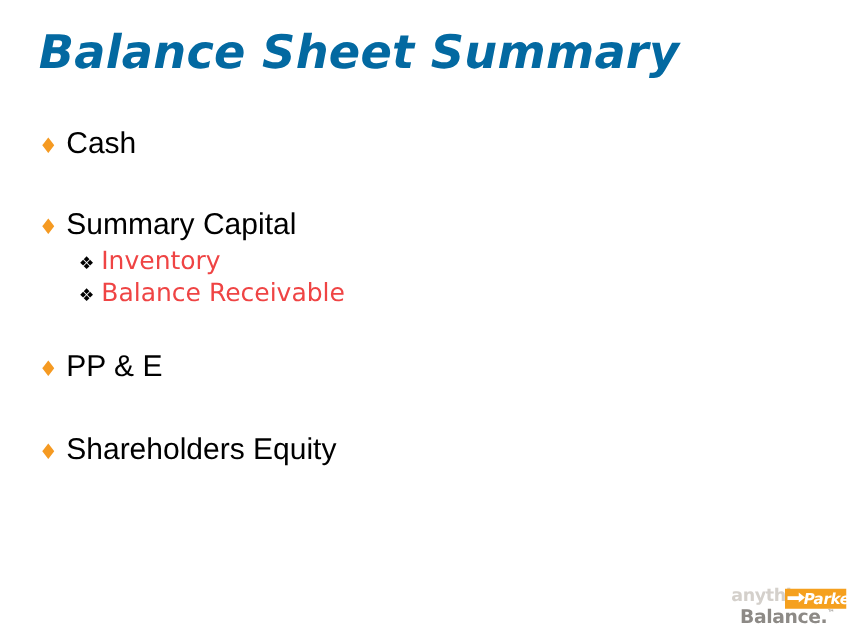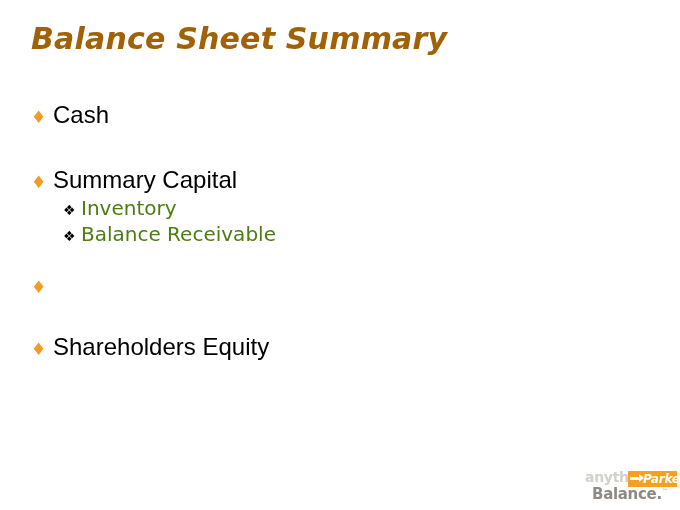--- a/index.html
+++ b/index.html
@@ -19,24 +19,24 @@
     background: #ffffff;
     overflow: hidden;
   }
 
   
   .slide-title {
     position: absolute;
     left: 31px;
     top: 22px;
     font-family: "DejaVu Sans", sans-serif;
-    font-size: 30px;
+    font-size: 37px;
     font-weight: bold;
     font-style: italic;
-    color: #a16207;
+    color: #0369a1;
     letter-spacing: 0.2px;
     white-space: nowrap;
     line-height: 1.1;
   }
 
   
   .body-list {
     position: absolute;
     left: 0;
     top: 100px;
@@ -76,21 +76,21 @@
   .level-2 .bullet-mark {
     color: #000000;
     font-size: 14px;
     line-height: 1;
     width: 18px;
     flex: 0 0 18px;
     display: inline-block;
   }
   .level-2 .bullet-text {
     font-size: 20px;
-    color: #4d7c0f;
+    color: #ef4444;
     line-height: 26px;
     font-family: "DejaVu Sans", sans-serif;
   }
 
   
   .spacer { display: block; }
 
   
   .logo {
     position: absolute;
@@ -190,20 +190,21 @@
         <span class="bullet-mark">❖</span>
         <span class="bullet-text">Inventory</span>
       </div>
       <div class="bullet-row level-2">
         <span class="bullet-mark">❖</span>
         <span class="bullet-text">Balance Receivable</span>
       </div>
       <div class="spacer" style="height: 32px;"></div>
       <div class="bullet-row level-1">
         <span class="bullet-mark">♦</span>
+        <span class="bullet-text">PP &amp; E</span>
       </div>
       <div class="spacer" style="height: 36px;"></div>
       <div class="bullet-row level-1">
         <span class="bullet-mark">♦</span>
         <span class="bullet-text">Shareholders Equity</span>
       </div>
     </div>
 
   <div class="logo">
     <div class="logo-anything">anything</div>

